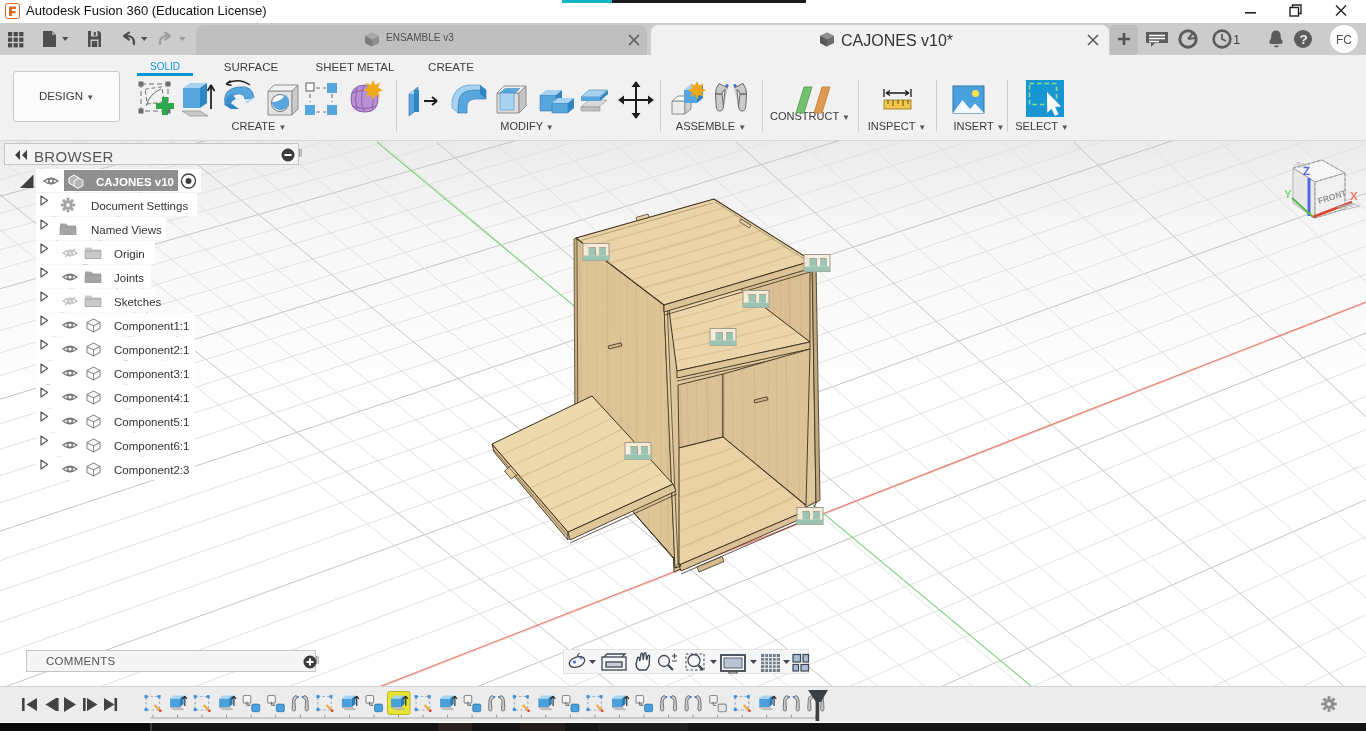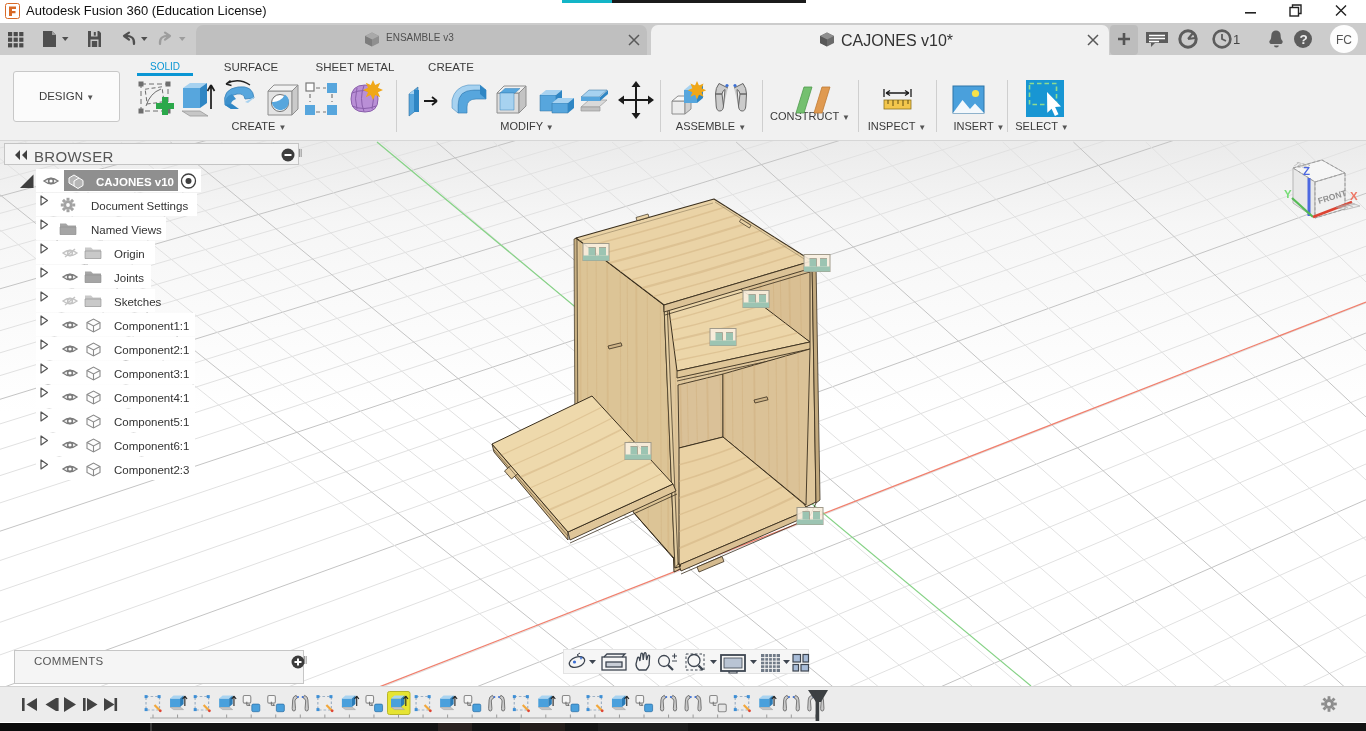--- a/index.html
+++ b/index.html
@@ -702,21 +702,21 @@
  <text x="1284" y="57" font-size="11.5" font-weight="bold" fill="#77dd77">Y</text>
  <path d="M1313 76 L1352 61" stroke="#dd4433" stroke-width="2.6"></path>
  <text x="1350" y="59" font-size="11.5" font-weight="bold" fill="#ee7766">X</text>
  <g stroke="#9a9a9a" stroke-width="0.7" fill="none" opacity="0.8">
   <polygon points="1336,66 1352,62 1360,65 1344,69" fill="#e0e0e0" fill-opacity="0.5"></polygon>
   <path d="M1341,64 1348,67 M1346,63 1353,66 M1339,67 1355,63"></path>
  </g>
 </g>
 </svg>
 
-<div class="abs" style="left:14px;top:509px;width:290px;height:34px;background:#f5f5f5;border:1px solid #c6c6c6;">
+<div class="abs" style="left:26px;top:509px;width:290px;height:22px;background:#f5f5f5;border:1px solid #c6c6c6;">
  <div class="abs" style="left:19px;top:4px;font-size:11.5px;color:#565656;letter-spacing:0.3px;">COMMENTS</div>
  <svg class="abs" style="left:276px;top:4px" width="14" height="14">
         <circle cx="7" cy="7" r="6.5" fill="#3c3c3c"></circle>
         <rect x="3.5" y="6" width="7" height="2" fill="#fff"></rect>
         <rect x="6" y="3.5" width="2" height="7" fill="#fff"></rect>
       </svg>
  <div class="abs" style="left:288px;top:3px;font-size:11px;color:#888;">‖</div>
 </div>
 
 <div class="abs" style="left:563px;top:508px;width:246px;height:25px;background:#f6f6f6;border:1px solid #e3e3e3;">

